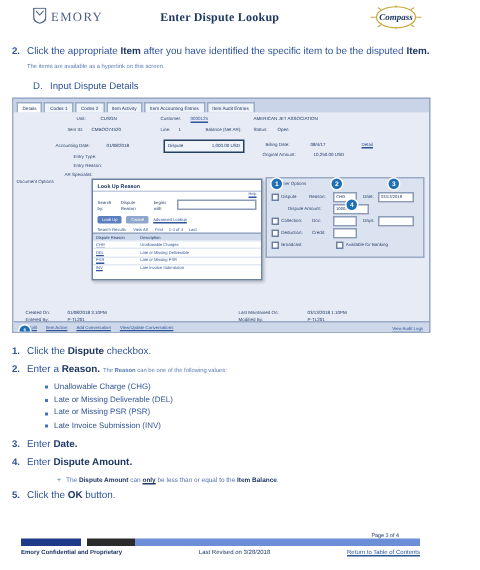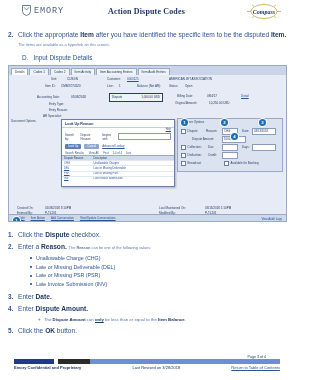--- a/index.html
+++ b/index.html
@@ -32,21 +32,21 @@
   }
   .emory-shield {
     width: 9px; height: 11px;
     position: relative;
   }
   .emory-shield svg { display: block; }
   .emory-word {
     font-size: 8.5px;
     letter-spacing: 0.9px;
     color: #4a5f87;
-    font-family: Liberation Mono, monospace;
+    font-family: Liberation Serif, serif;
   }
   .header-title {
     position: absolute;
     left: 0; top: 7px;
     width: 293px;
     text-align: center;
     font-family: "Liberation Serif", serif;
     font-weight: bold;
     font-size: 8px;
     color: #1f3864;
@@ -389,21 +389,21 @@
   <div class="emory-logo">
     <span class="emory-shield">
       <svg width="9" height="11" viewBox="0 0 9 11">
         <path d="M0.5 0.5 H8.5 V6.5 Q8.5 9.5 4.5 10.5 Q0.5 9.5 0.5 6.5 Z" fill="none" stroke="#4a5f87" stroke-width="0.8"></path>
         <path d="M2 2.3 L4.5 5 L7 2.3" fill="none" stroke="#4a5f87" stroke-width="0.7"></path>
       </svg>
     </span>
     <span class="emory-word">EMORY</span>
   </div>
 
-  <div class="header-title">Action Dispute Codes</div>
+  <div class="header-title">Enter Dispute Lookup</div>
 
   <div class="compass-logo">
     <svg width="44" height="17" viewBox="0 0 44 17">
       <ellipse cx="22" cy="8.5" rx="13" ry="7" fill="none" stroke="#c8a83e" stroke-width="0.8"></ellipse>
       <line x1="5" y1="8.5" x2="9" y2="8.5" stroke="#c8a83e" stroke-width="0.8"></line>
       <line x1="35" y1="8.5" x2="39" y2="8.5" stroke="#c8a83e" stroke-width="0.8"></line>
       <line x1="22" y1="0.5" x2="22" y2="2" stroke="#c8a83e" stroke-width="0.8"></line>
       <line x1="22" y1="15" x2="22" y2="16.5" stroke="#c8a83e" stroke-width="0.8"></line>
       <line x1="10" y1="2" x2="12" y2="3.5" stroke="#c8a83e" stroke-width="0.7"></line>
       <line x1="32" y1="13.5" x2="34" y2="15" stroke="#c8a83e" stroke-width="0.7"></line>

